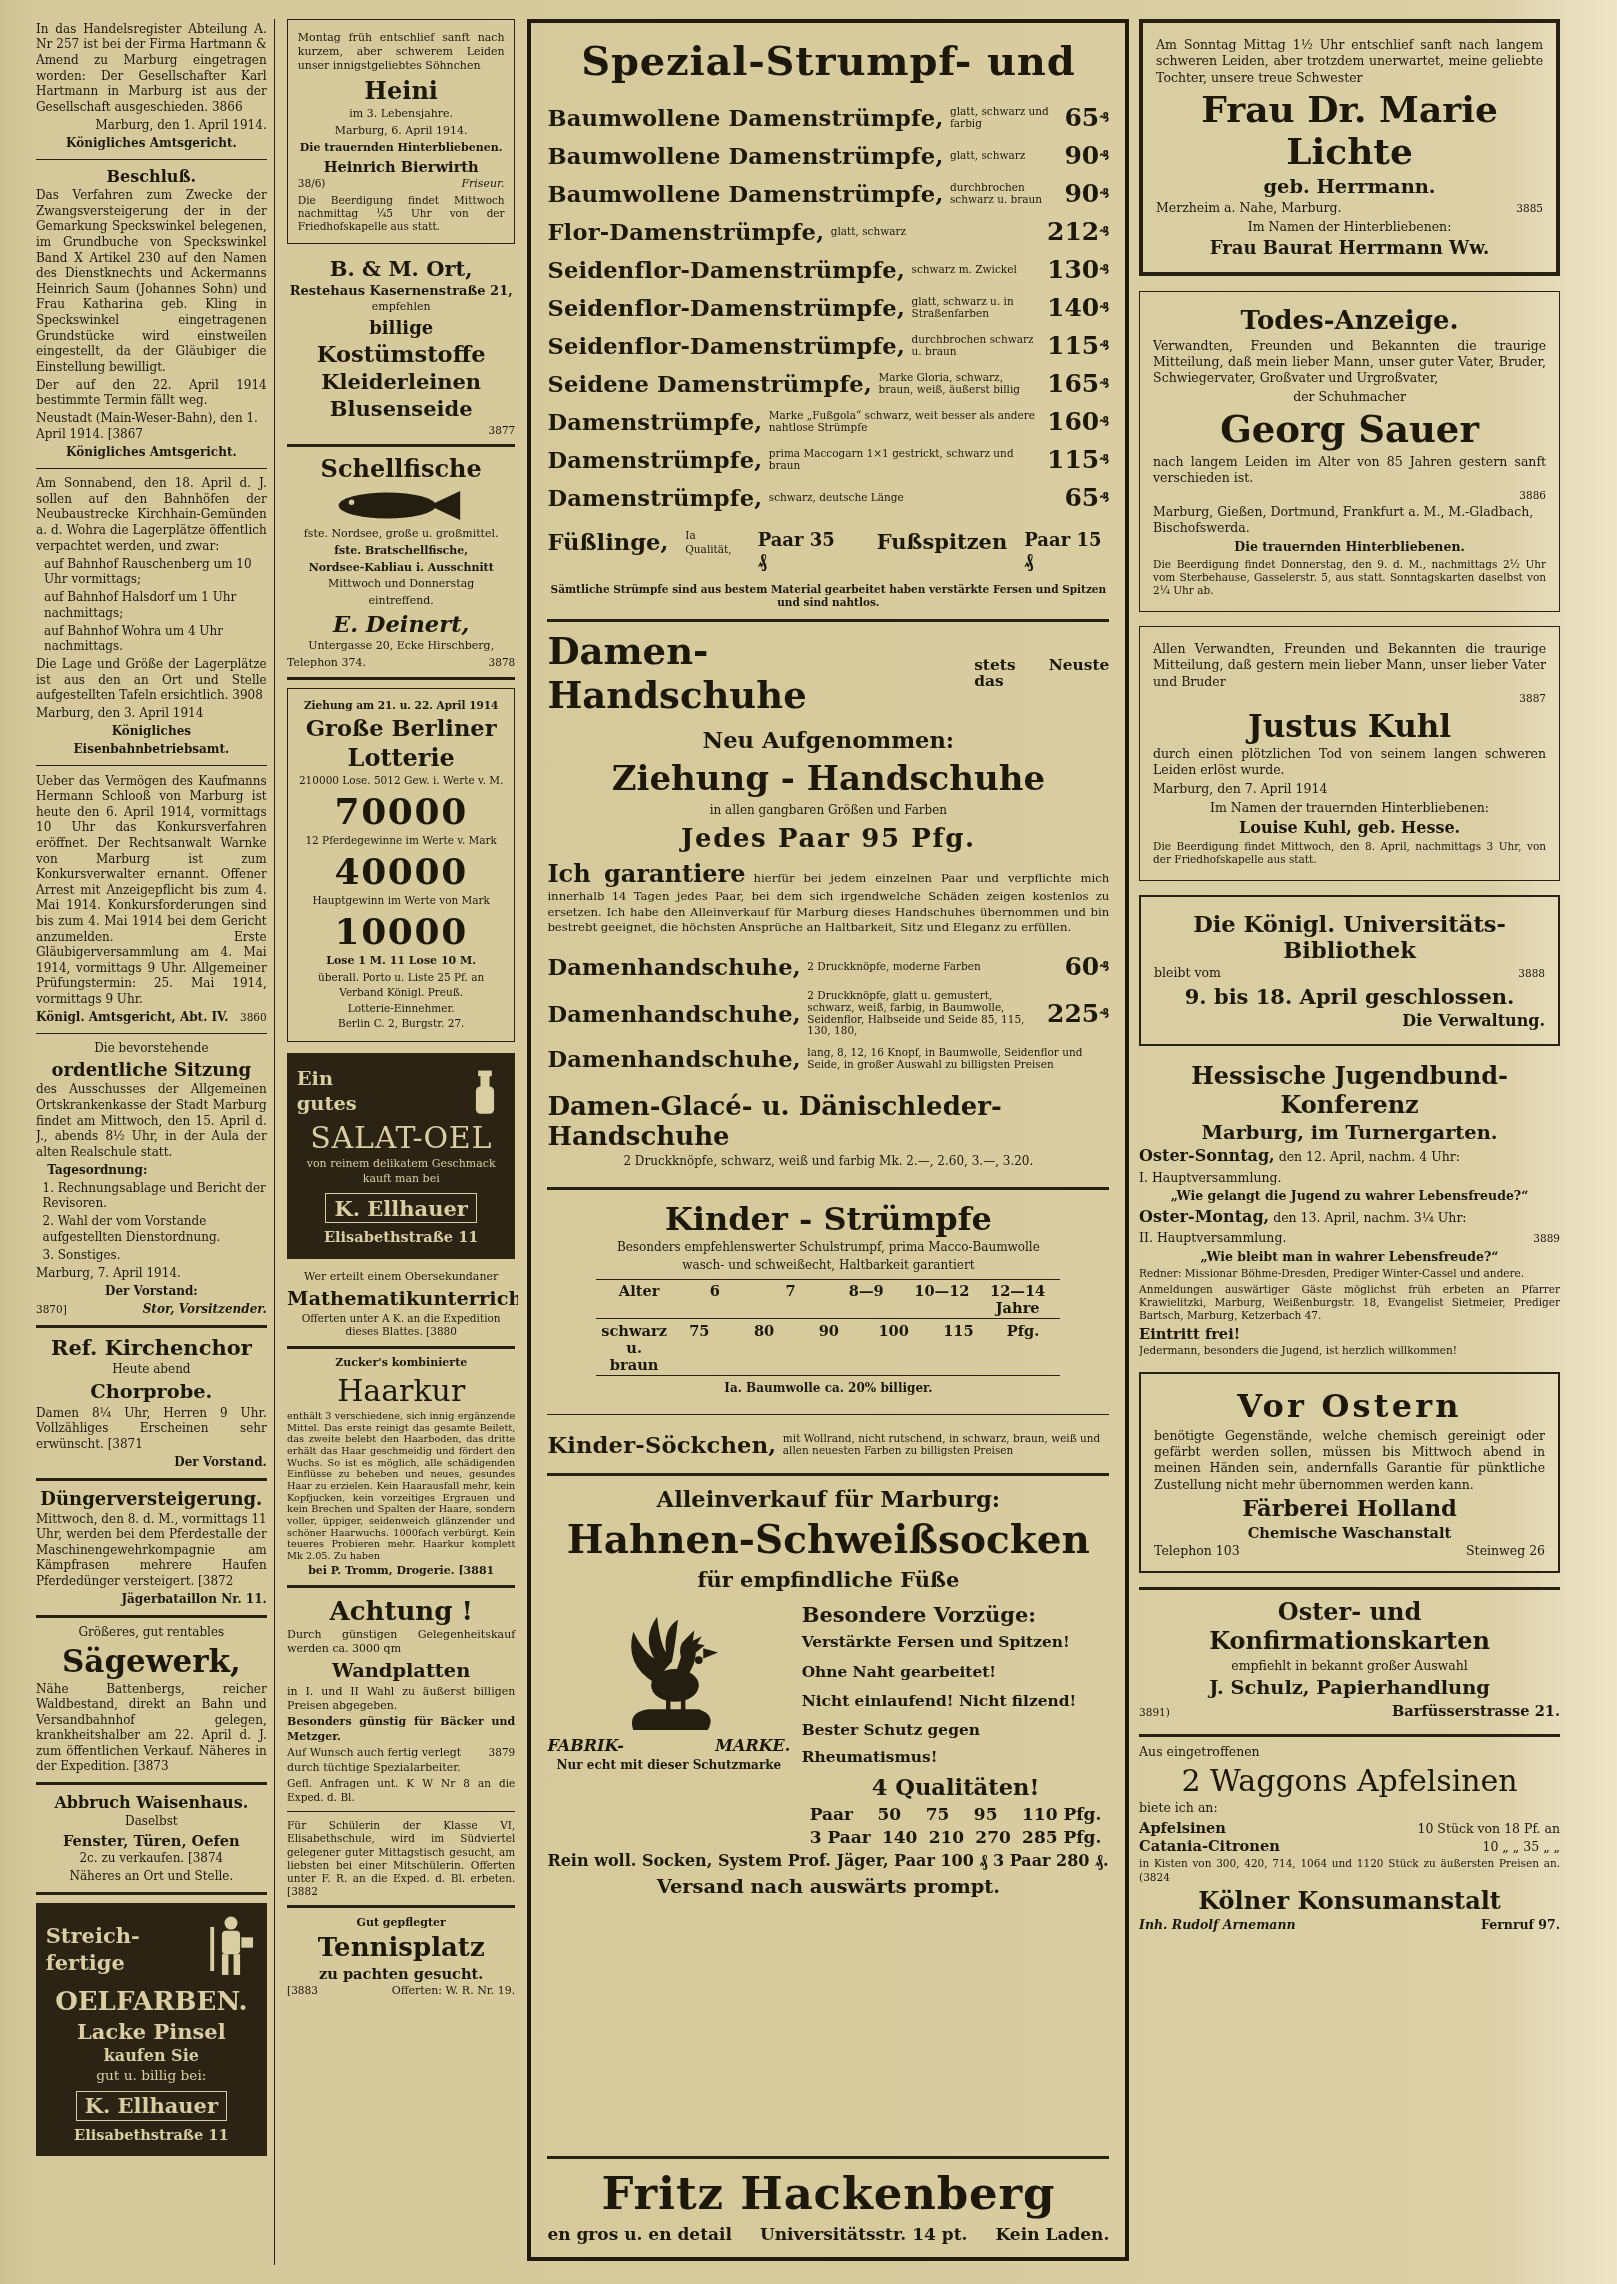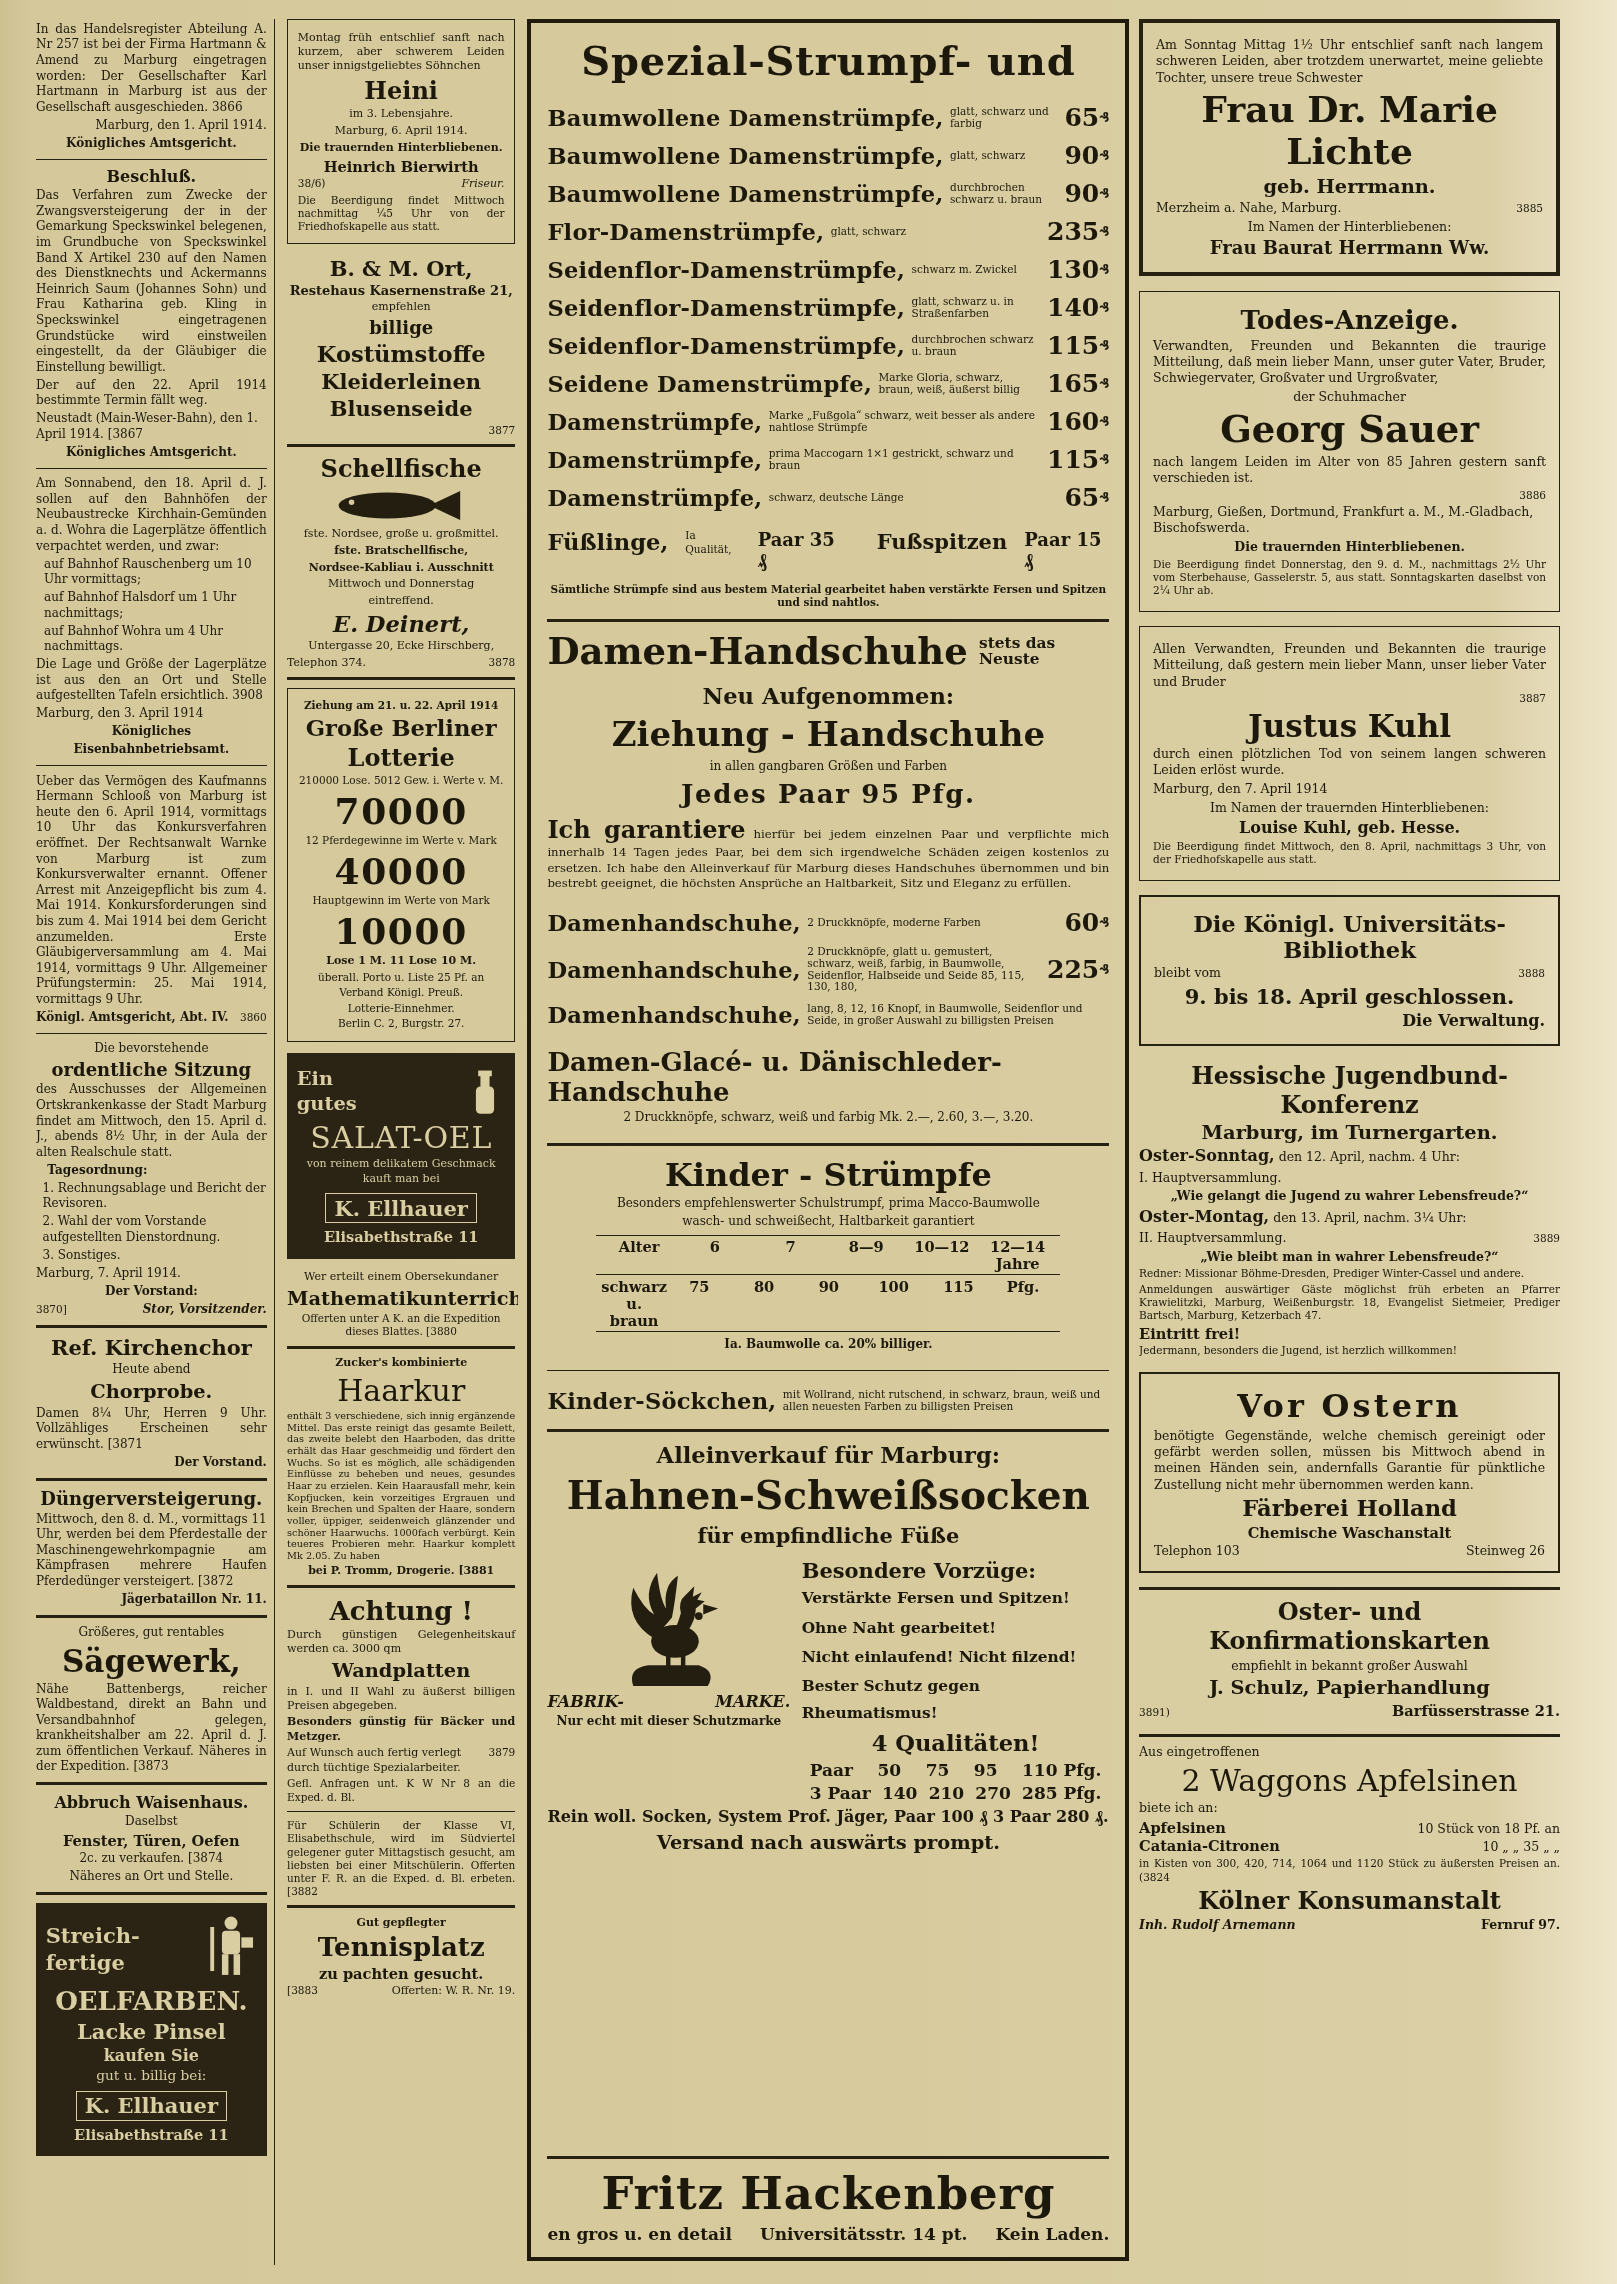--- a/index.html
+++ b/index.html
@@ -49,21 +49,21 @@
 
 .bigbox{border:4px solid #211b0d;height:2242px;padding:11.3px 16px 13px;display:flex;flex-direction:column}
 .bigbox .sec{margin-bottom:8px}
 .srow{display:flex;align-items:center;margin:9px 0}
 .srow .nm{font-weight:bold;font-size:22.6px;letter-spacing:0.2px;white-space:nowrap}
 .srow .ds{flex:1;font-size:10.5px;line-height:1.12;padding:0 8px 0 6.5px}
 .srow .pr{font-weight:bold;font-size:25px;white-space:nowrap}
 .u{font-size:14.6px;font-family:"DejaVu Sans",sans-serif;vertical-align:4px}
 .glead{font-weight:bold;font-size:24px;margin-right:8px}
 .ghrow{display:flex;align-items:center}
-.side{display:inline-flex;flex-direction:column;font-size:15.4px;font-weight:bold;line-height:1.05;margin-left:11.3px}
+.side{display:inline-flex;flex-direction:row;font-size:15.4px;font-weight:bold;line-height:1.05;margin-left:11.3px}
 .ktabs{margin:4.9px 49px;border-top:1.6px solid #272113;border-bottom:1.6px solid #272113}
 .ktab{display:flex;font-weight:bold;font-size:14.6px;padding:2.4px 4.9px}
 .ktab span{flex:1;text-align:center}
 .hahnwrap{display:flex;margin-top:4.9px}
 .hleft{width:243px;text-align:center}
 .hright{flex:1;padding-left:11.3px}
 .vitem{font-size:15.4px;font-weight:bold;line-height:1.75}
 .prow{display:flex;justify-content:space-between;font-weight:bold;font-size:17px;padding:1.6px 8px}
 .fm{display:flex;justify-content:space-between;font-weight:bold;font-size:16px;font-style:italic}
 .firmrow{display:flex;justify-content:space-between;font-size:17px;font-weight:bold;margin-top:4.9px}
@@ -357,21 +357,21 @@
 
       <div class="srow">
         <span class="nm">Baumwollene Damenstrümpfe,</span>
         <span class="ds">durchbrochen schwarz u. braun</span>
         <span class="pr"><span>90</span><span class="u">₰</span></span>
       </div>
 
       <div class="srow">
         <span class="nm">Flor-Damenstrümpfe,</span>
         <span class="ds">glatt, schwarz</span>
-        <span class="pr"><span>235</span><span class="u">₰</span></span>
+        <span class="pr"><span>212</span><span class="u">₰</span></span>
       </div>
 
       <div class="srow">
         <span class="nm">Seidenflor-Damenstrümpfe,</span>
         <span class="ds">schwarz m. Zwickel</span>
         <span class="pr"><span>130</span><span class="u">₰</span></span>
       </div>
 
       <div class="srow">
         <span class="nm">Seidenflor-Damenstrümpfe,</span>

